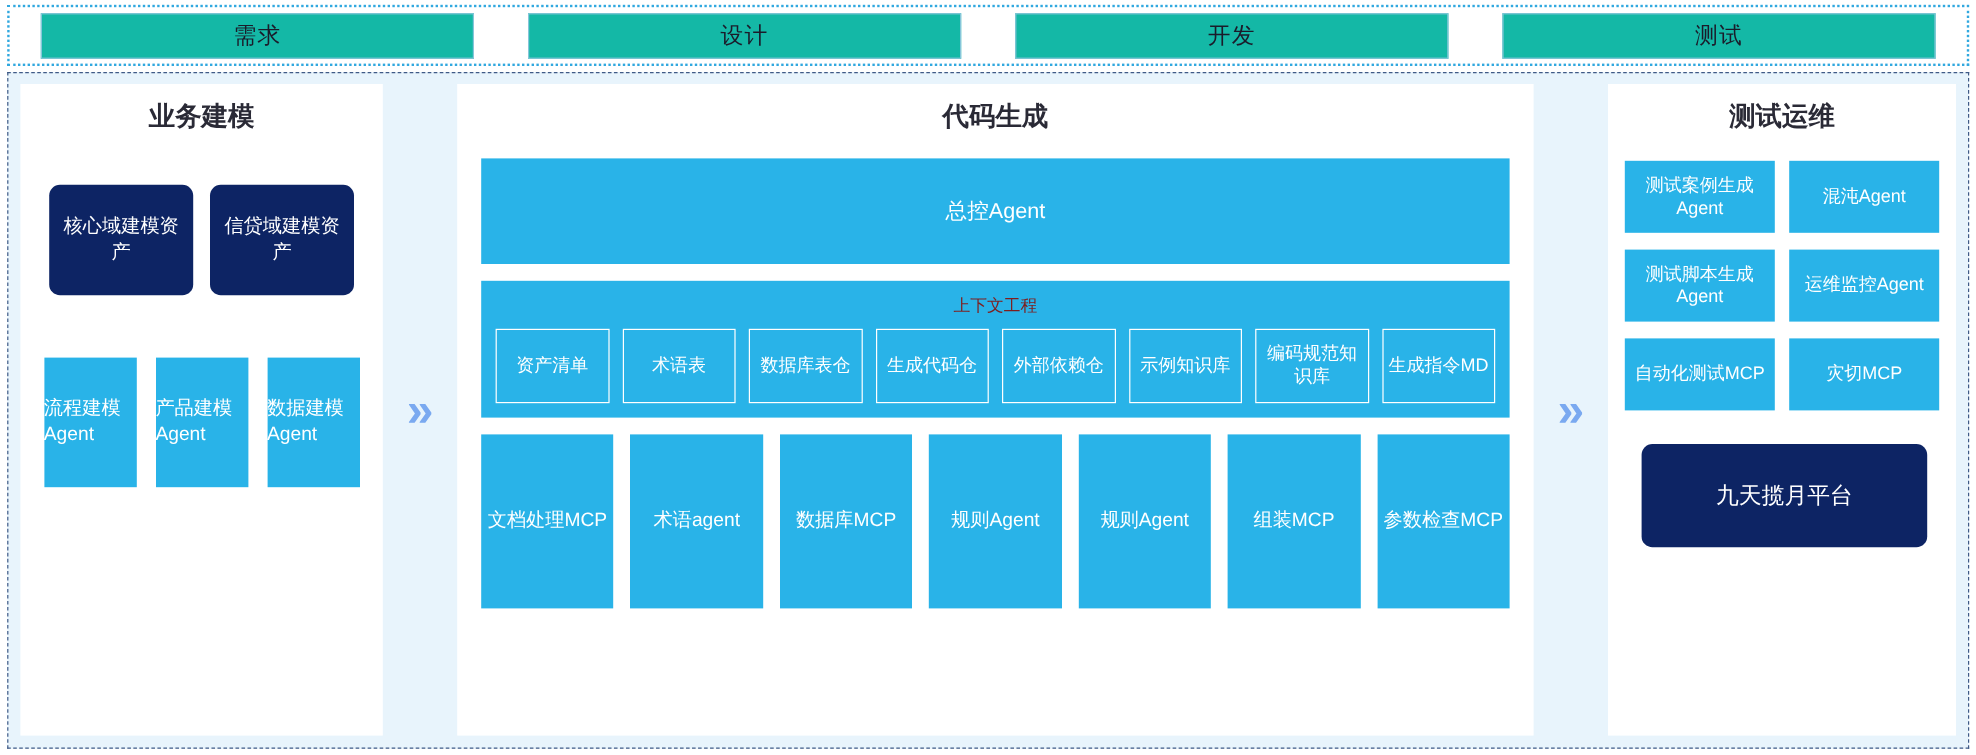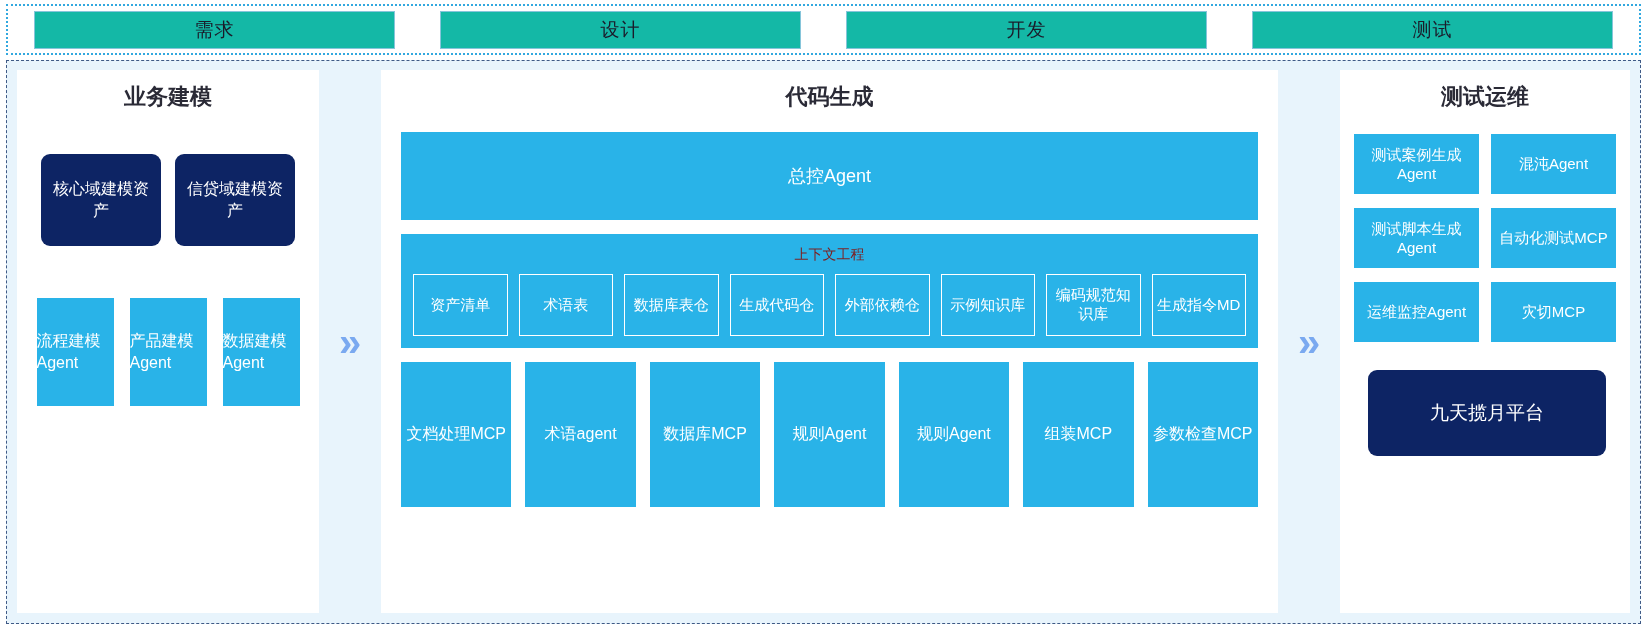--- a/index.html
+++ b/index.html
@@ -273,24 +273,24 @@
           <div class="right-box">
             <span>测试案例生成Agent</span>
           </div>
           <div class="right-box">
             <span>混沌Agent</span>
           </div>
           <div class="right-box">
             <span>测试脚本生成Agent</span>
           </div>
           <div class="right-box">
+            <span>运维监控Agent</span>
+          </div>
+          <div class="right-box">
             <span>自动化测试MCP</span>
-          </div>
-          <div class="right-box">
-            <span>运维监控Agent</span>
           </div>
           <div class="right-box">
             <span>灾切MCP</span>
           </div>
         </div>
         <div class="platform-box">
           <span>九天揽月平台</span>
         </div>
       </div>
     </div>

